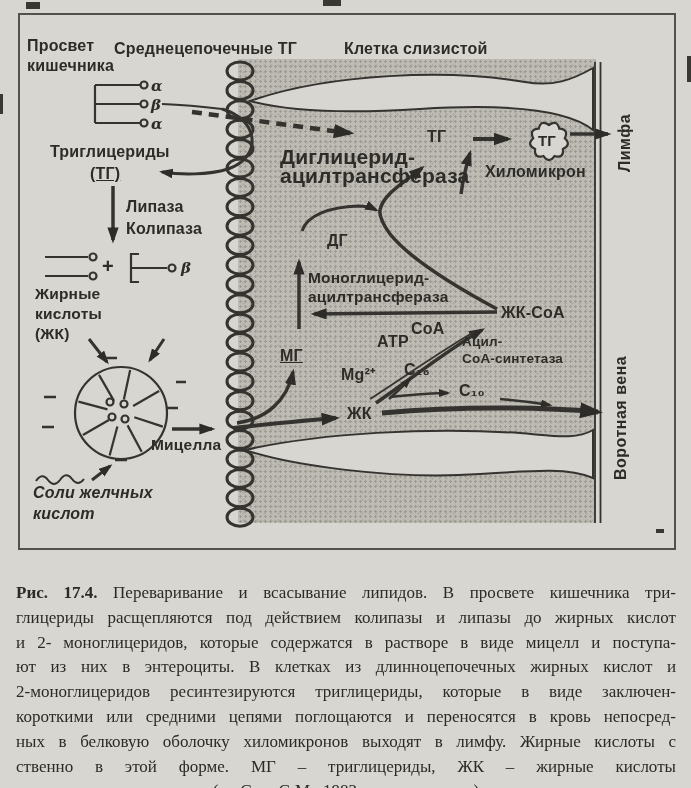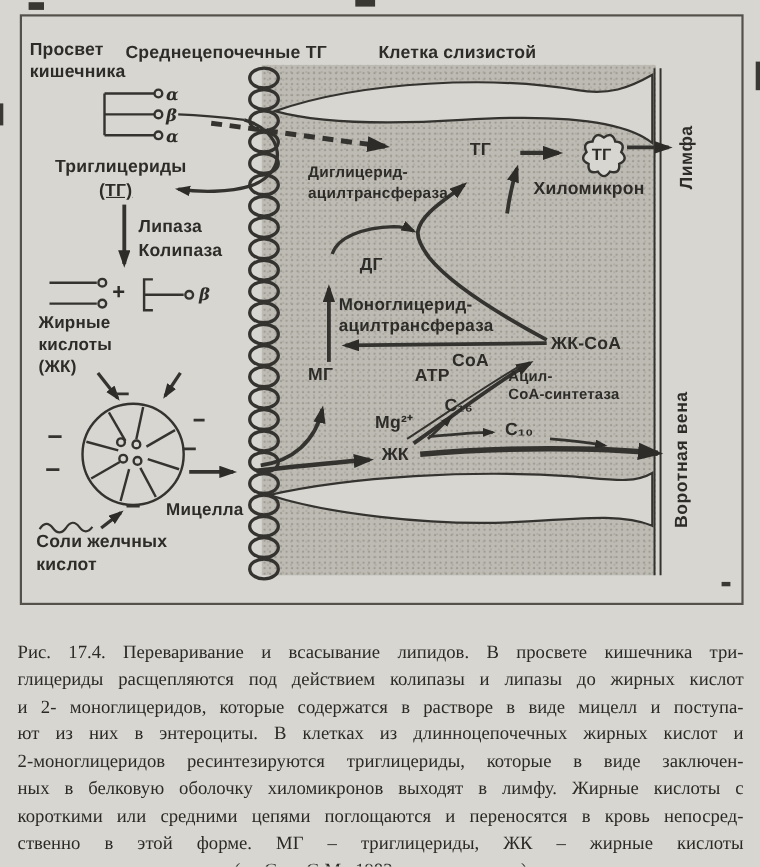--- a/index.html
+++ b/index.html
@@ -22,21 +22,21 @@
   .lbl{position:absolute;font-weight:700;font-size:16px;line-height:20px;
        white-space:pre;color:var(--ink);letter-spacing:0.2px;}
   .small{font-size:13.5px;line-height:17px;}
   .greek{font-family:"DejaVu Serif",serif;font-style:italic;font-weight:600;font-size:15px;}
   .vlabel{position:absolute;writing-mode:vertical-rl;transform:rotate(180deg);
           font-weight:700;font-size:16px;letter-spacing:0.5px;color:var(--ink);}
   .caption{position:absolute;left:16px;top:581px;width:660px;
            font-family:"Liberation Serif",serif;font-size:17px;line-height:24.8px;color:#2c2a26;}
   .cap-line{text-align:justify;text-align-last:justify;}
   .cap-credit{text-align:center;}
-  .cap-bold{font-weight:400;}
+  .cap-bold{font-weight:700;}
   .artifact{position:absolute;background:#3a3833;}
   
   .st{stroke:var(--line);fill:none;}
   .fill-paper{fill:var(--paper);}
 </style>
 </head>
 <body>
 
 <div id="stage">
 
@@ -175,56 +175,56 @@
   <div class="lbl" style="left:126px;top:196px;line-height:22px;">Липаза
 Колипаза</div>
 
   <div class="lbl" style="left:102px;top:256px;font-size:20px;">+</div>
   <div class="lbl greek" style="left:181px;top:258px;">β</div>
 
   <div class="lbl" style="left:35px;top:284px;font-size:15.5px;">Жирные
 кислоты
 (ЖК)</div>
 
-  <div class="lbl" style="left:151px;top:454px;font-size:15.5px;">Мицелла</div>
-  <div class="lbl" style="left:33px;top:482px;line-height:21px;">Соли желчных
+  <div class="lbl" style="left:151px;top:435px;font-size:15.5px;">Мицелла</div>
+  <div class="lbl" style="left:33px;top:482px;line-height:21px;font-style:italic;">Соли желчных
 кислот</div>
 
-  <div class="lbl" style="left:280px;top:147px;font-size:14px;line-height:19px;">Диглицерид-
+  <div class="lbl" style="left:280px;top:147px;font-size:21px;line-height:19px;">Диглицерид-
 ацилтрансфераза</div>
   <div class="lbl" style="left:287px;top:231px;padding-left:40px;">ДГ</div>
   <div class="lbl" style="left:308px;top:268px;font-size:15.5px;line-height:19px;">Моноглицерид-
 ацилтрансфераза</div>
-  <div class="lbl" style="left:280px;top:331px;">МГ</div>
+  <div class="lbl" style="left:280px;top:346px;text-decoration:underline;">МГ</div>
 
   <div class="lbl" style="left:427px;top:127px;">ТГ</div>
   <div class="lbl" style="left:538px;top:131px;font-size:15px;">ТГ</div>
   <div class="lbl" style="left:485px;top:162px;">Хиломикрон</div>
 
   <div class="lbl" style="left:501px;top:303px;">ЖК-СоА</div>
   <div class="lbl" style="left:411px;top:319px;">СоА</div>
   <div class="lbl" style="left:377px;top:332px;">АТР</div>
-  <div class="lbl" style="left:341px;top:375px;">Mg²⁺</div>
+  <div class="lbl" style="left:341px;top:365px;">Mg²⁺</div>
   <div class="lbl small" style="left:462px;top:333px;">Ацил-
 СоА-синтетаза</div>
   <div class="lbl" style="left:404px;top:360px;">C₁₆</div>
   <div class="lbl" style="left:459px;top:381px;">C₁₀</div>
   <div class="lbl" style="left:347px;top:404px;">ЖК</div>
 
   <div class="vlabel" style="left:616px;top:96px;height:76px;">Лимфа</div>
   <div class="vlabel" style="left:612px;top:340px;height:140px;">Воротная вена</div>
 
   <div class="caption">
     <div class="cap-line"><span class="cap-bold">Рис. 17.4.</span><span> Переваривание и всасывание липидов. В просвете кишечника три-</span></div>
     <div class="cap-line">глицериды расщепляются под действием колипазы и липазы до жирных кислот</div>
     <div class="cap-line">и 2- моноглицеридов, которые содержатся в растворе в виде мицелл и поступа-</div>
     <div class="cap-line">ют из них в энтероциты. В клетках из длинноцепочечных жирных кислот и</div>
     <div class="cap-line">2-моноглицеридов ресинтезируются триглицериды, которые в виде заключен-</div>
+    <div class="cap-line">короткими или средними цепями поглощаются и переносятся в кровь непосред-</div>
     <div class="cap-line">ных в белковую оболочку хиломикронов выходят в лимфу. Жирные кислоты с</div>
-    <div class="cap-line">короткими или средними цепями поглощаются и переносятся в кровь непосред-</div>
     <div class="cap-line">ственно в этой форме. МГ – триглицериды, ЖК – жирные кислоты</div>
     <div class="cap-credit">(по Gray G.M., 1983, с изменениями)</div>
   </div>
 
   <div class="artifact" style="left:26px;top:2px;width:14px;height:7px;"></div>
   <div class="artifact" style="left:323px;top:0px;width:18px;height:6px;"></div>
   <div class="artifact" style="left:687px;top:56px;width:4px;height:26px;"></div>
   <div class="artifact" style="left:0px;top:94px;width:3px;height:20px;"></div>
   <div class="artifact" style="left:656px;top:529px;width:8px;height:4px;"></div>
 </div>

